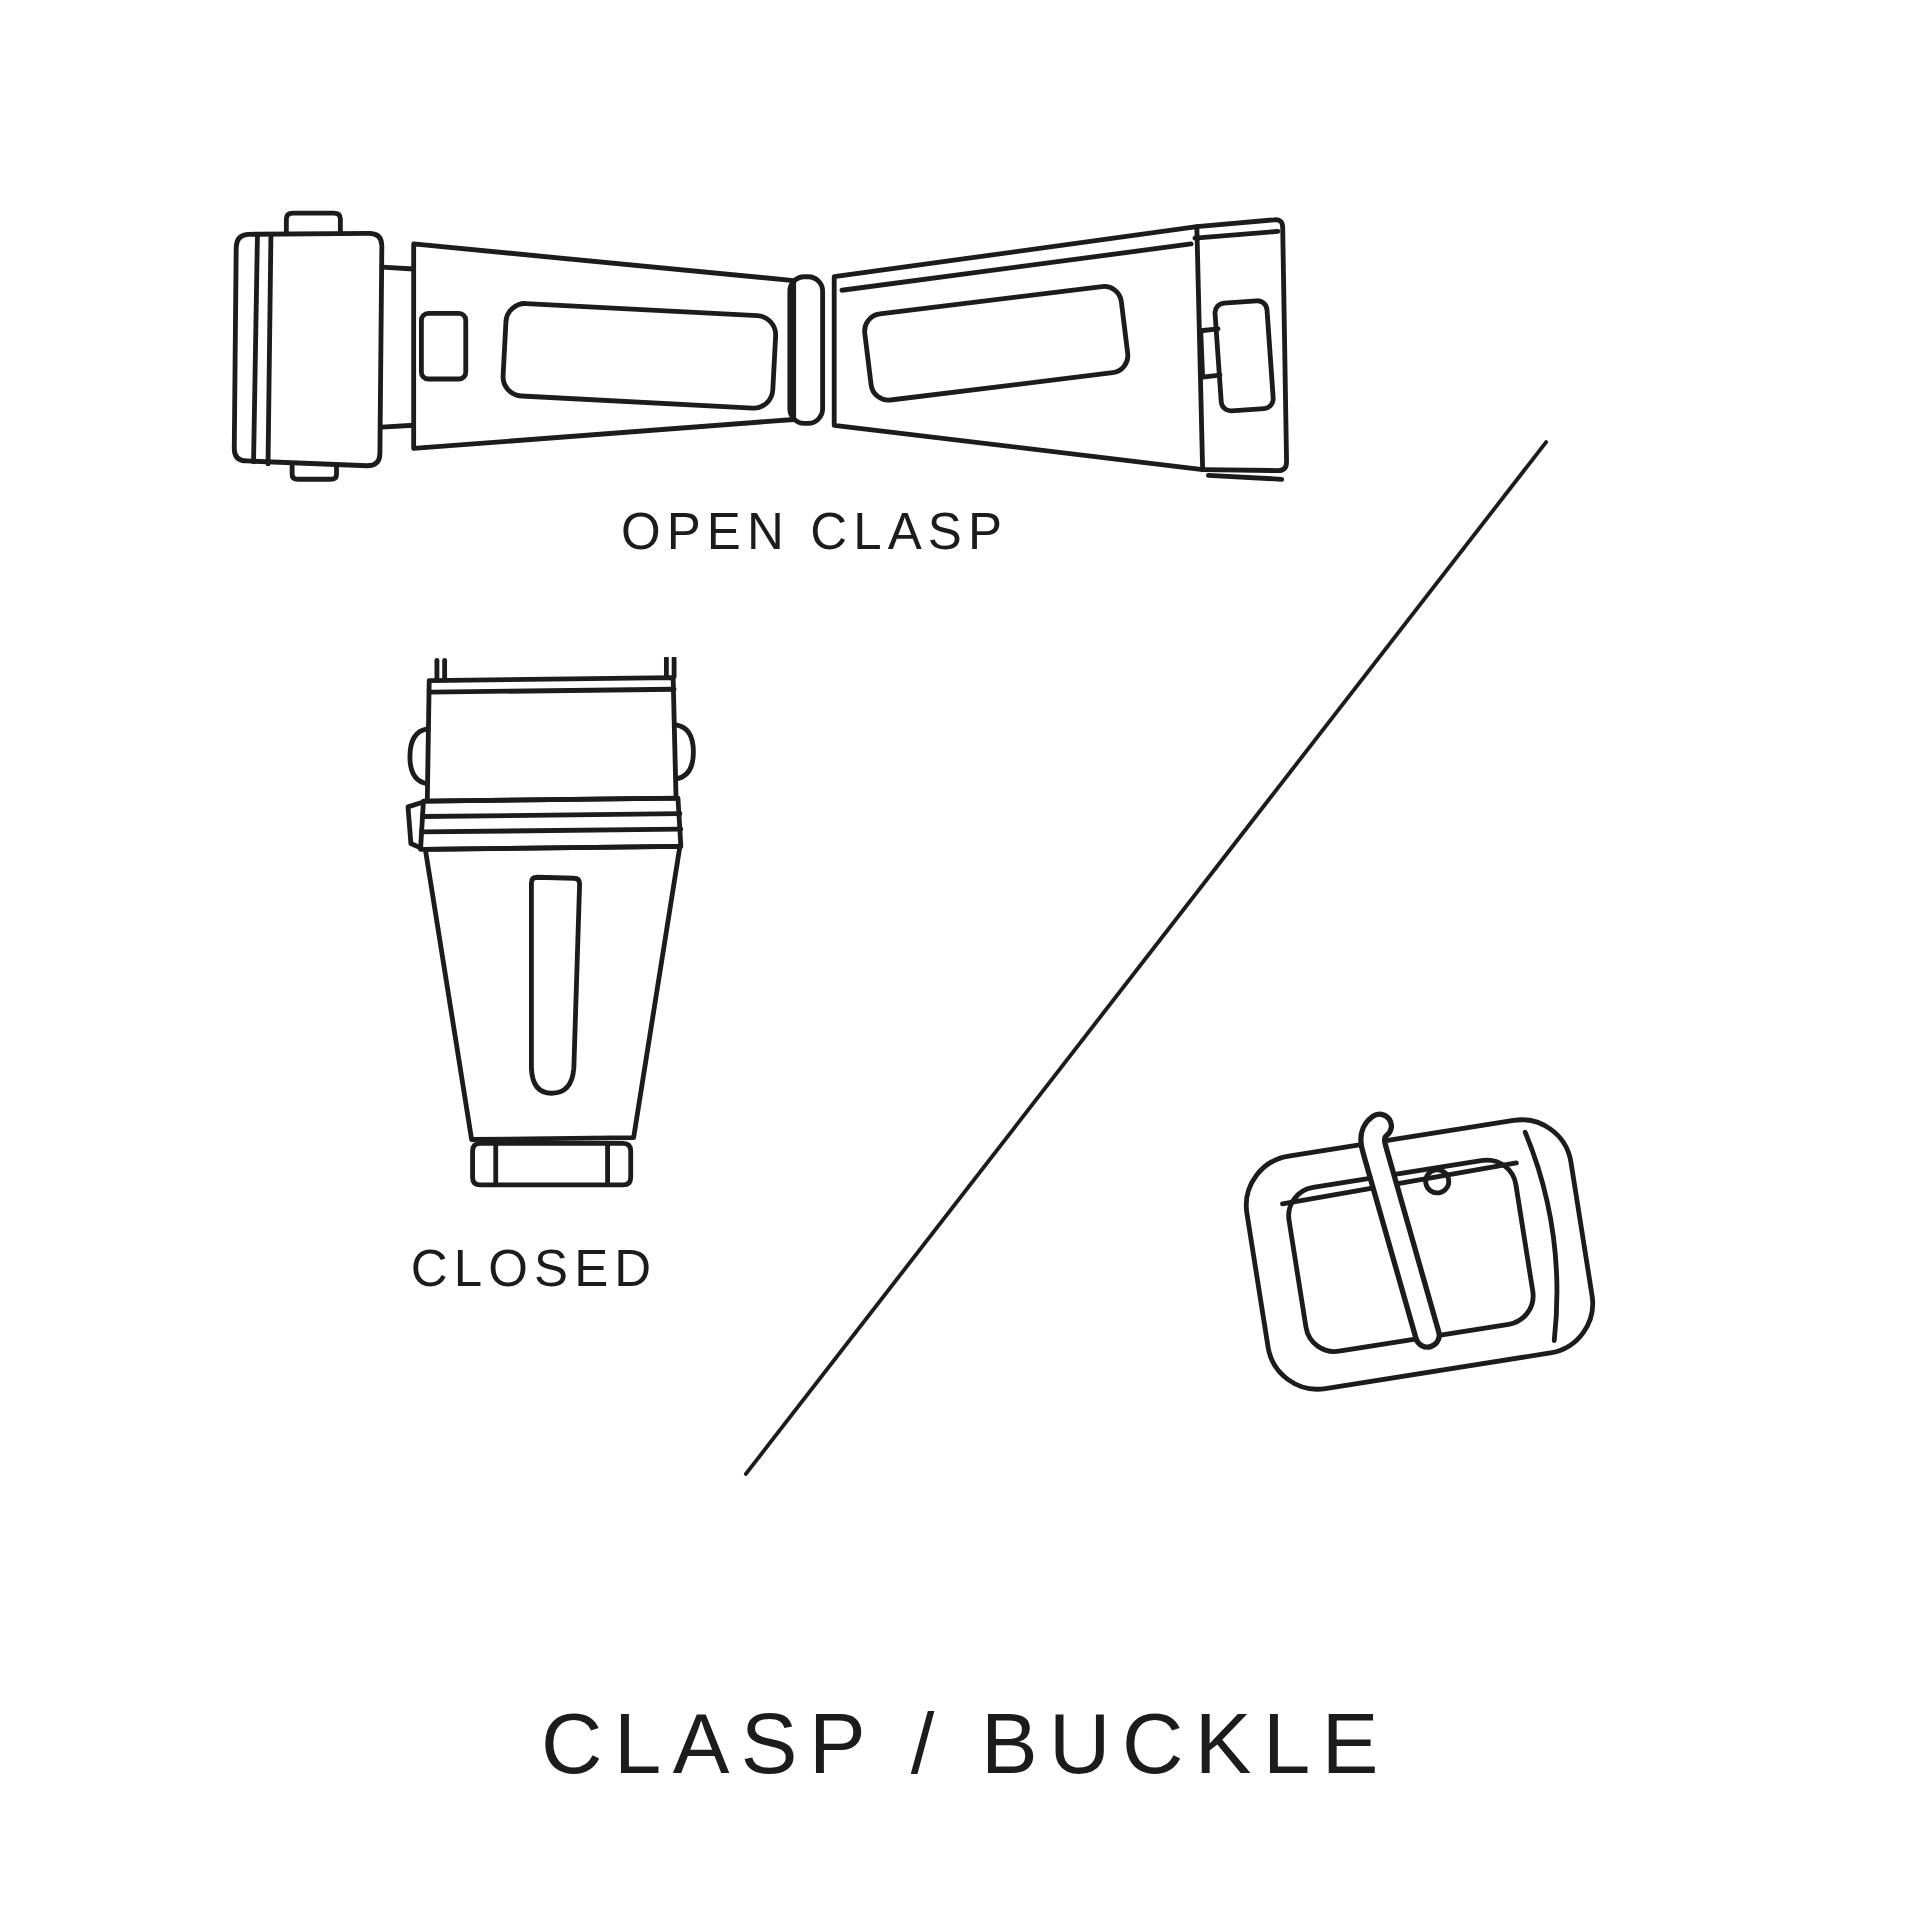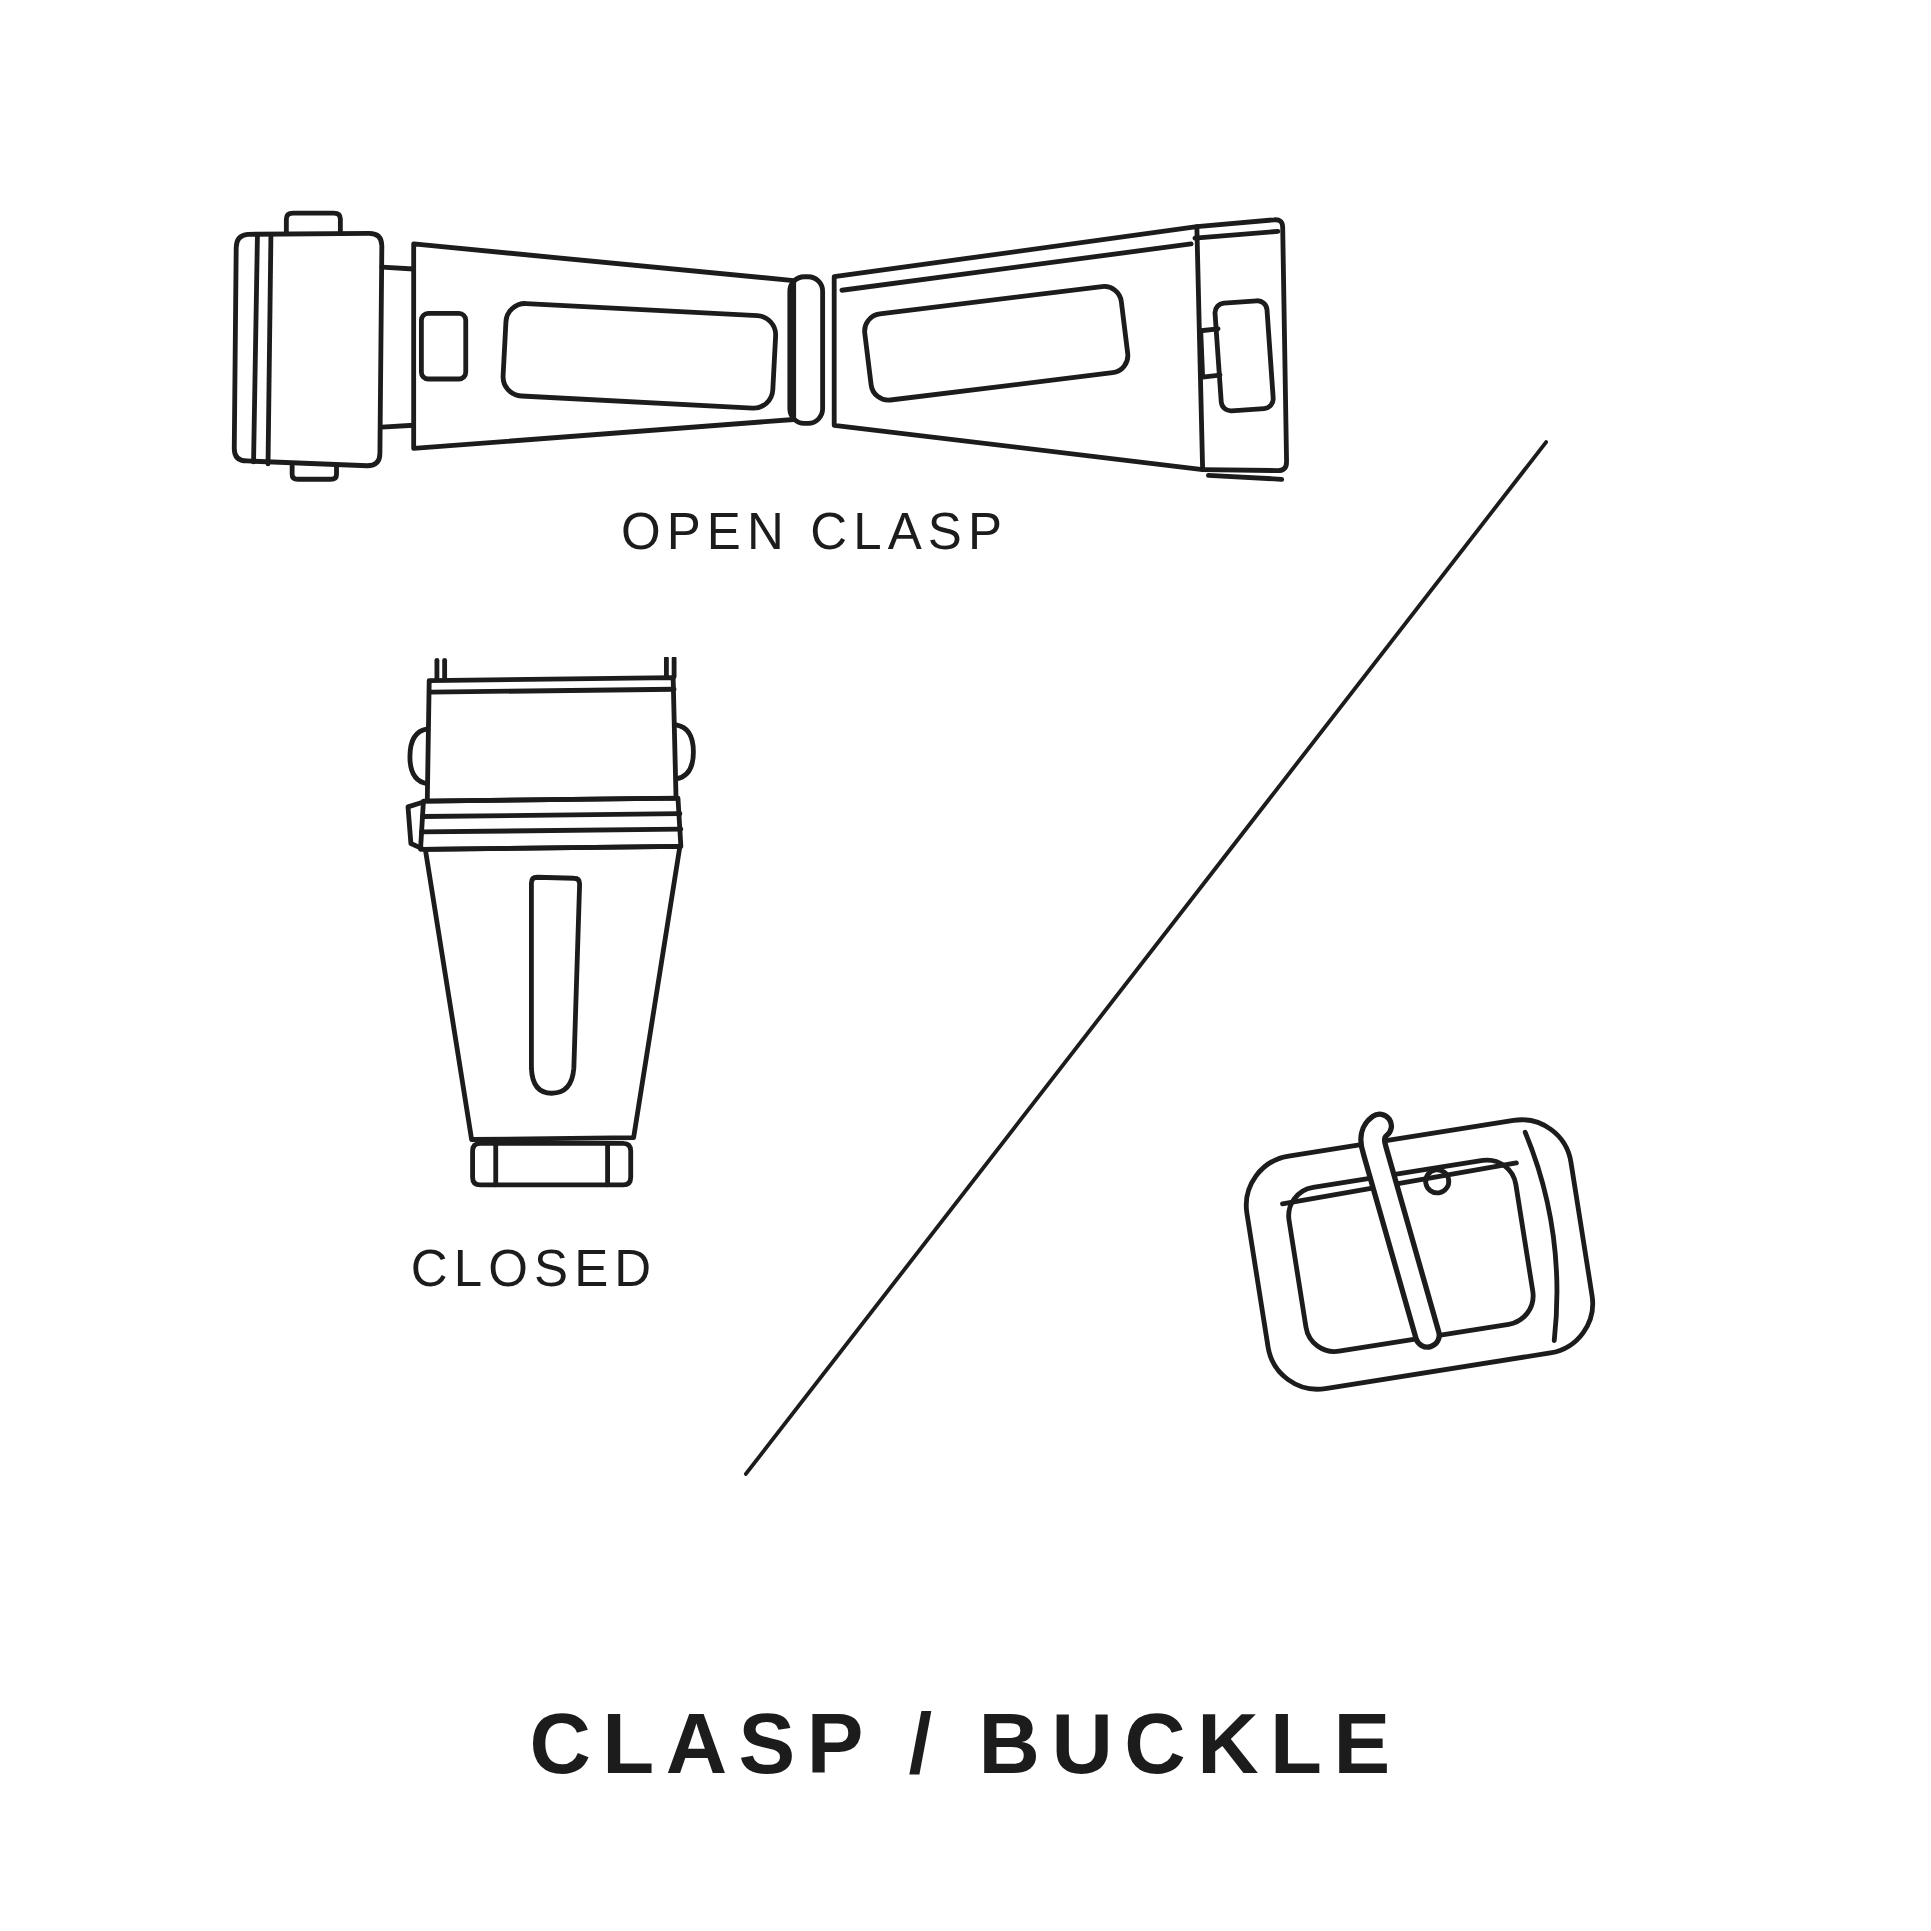--- a/index.html
+++ b/index.html
@@ -37,21 +37,21 @@
   }
   .caption-open { left: 462px; top: 502px; width: 705px; }
   .caption-closed { left: 341px; top: 1239px; width: 386px; }
   .title {
     position: absolute;
     left: 0;
     top: 1695px;
     width: 1931px;
     text-align: center;
     font-size: 85px;
-    font-weight: 700;
+    font-weight: 400;
     letter-spacing: 0.135em;
     color: var(--text, #1c1c1c);
     white-space: nowrap;
   }
 </style>
 </head>
 <body>
 
 <div class="canvas">
 

